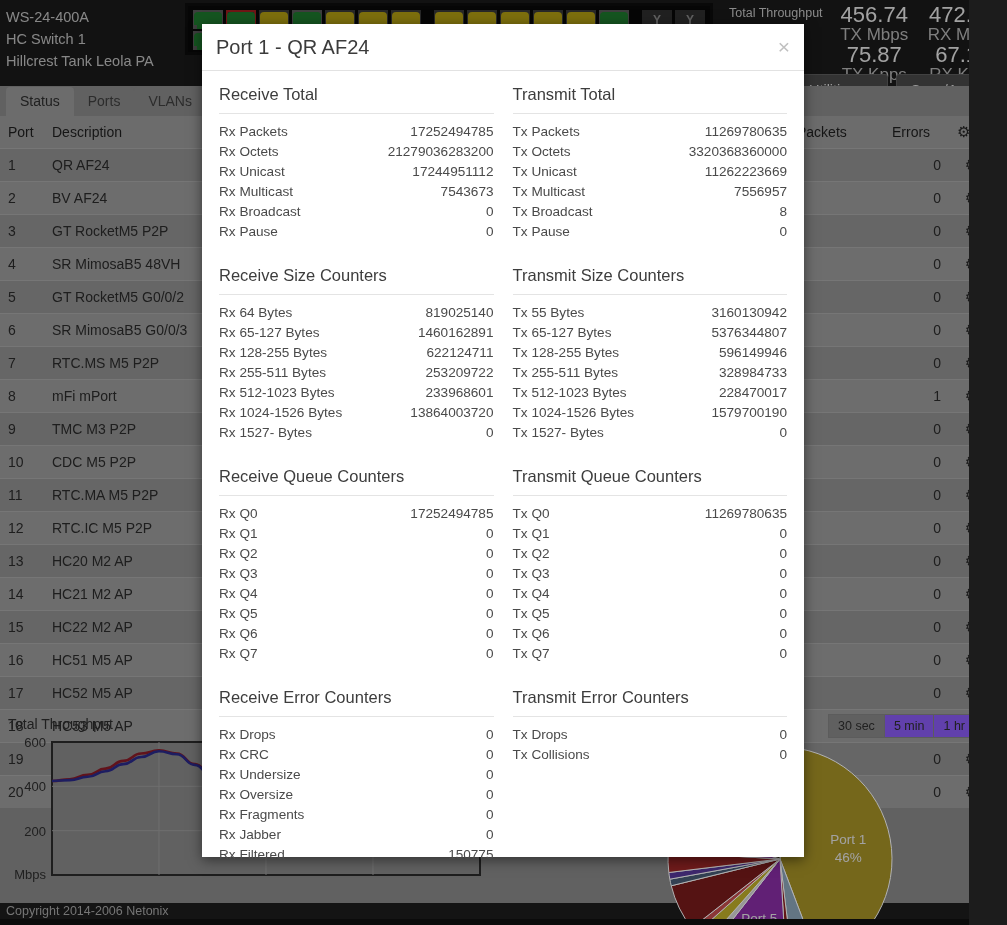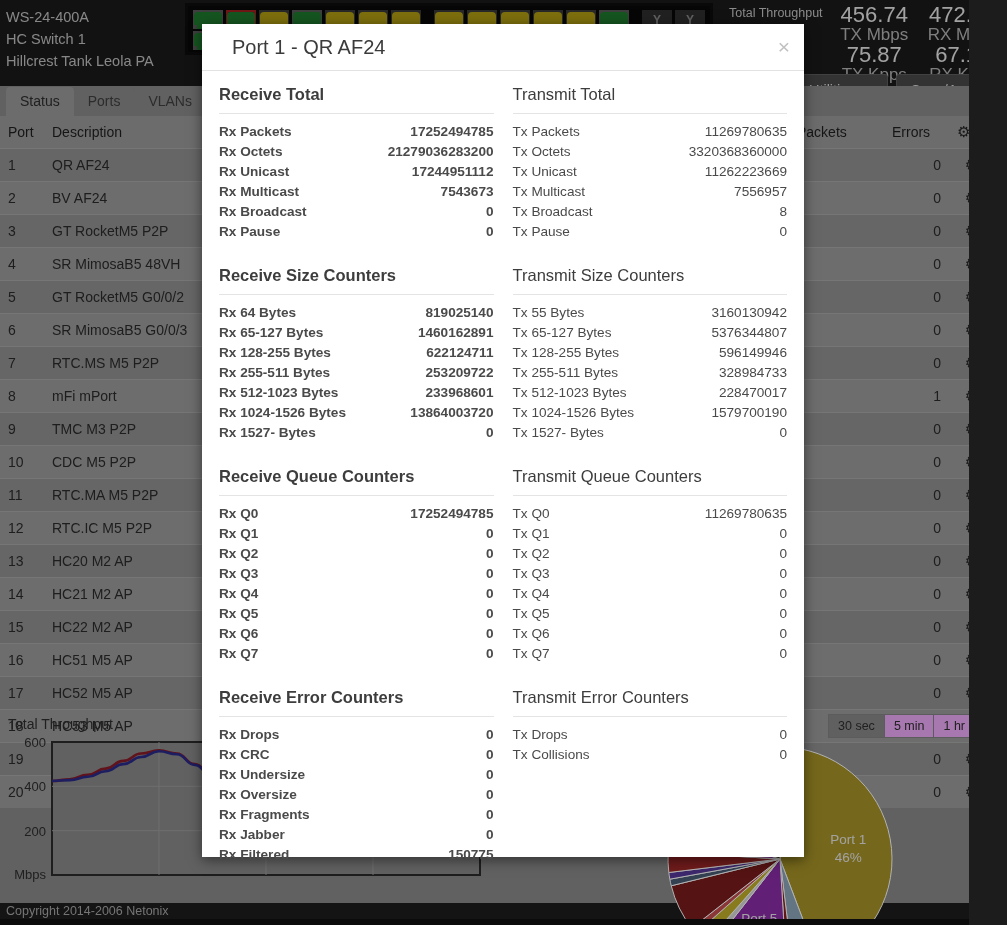--- a/index.html
+++ b/index.html
@@ -154,21 +154,21 @@
   .varrow.up { top: 3px; border-bottom: 6px solid #4d4d4d; }
   .varrow.down { bottom: 3px; border-top: 6px solid #4d4d4d; }
 
   
   .range-row {
     position: absolute; right: 32px; top: 628px;
     display: flex;
     padding-left: 19px;
   }
   .range-btn {
-    background: #f0abfc; color: #2e2e2e; font-size: 12.5px;
+    background: #8b5cf6; color: #2e2e2e; font-size: 12.5px;
     padding: 4px 9px; border: 1px solid #848484; cursor: pointer;
   }
   .range-btn.active { background: #8a8a8a; }
   .range-btn:not(:first-child) { border-left: none; }
 
   
   .chart-box {
     position: absolute; left: 8px; top: 630px;
     width: 480px; height: 190px;
   }
@@ -199,32 +199,32 @@
     width: 602px; height: 833px;
     background: #fff;
     box-shadow: 0 3px 12px rgba(0,0,0,0.5);
   }
   .modal-head {
     position: relative; height: 47px;
     border-bottom: 1px solid #e2e2e2;
     display: flex; align-items: center;
   }
   .modal-title {
-    color: #3b3b3b; font-size: 20px; padding-left: 30px;
+    color: #3b3b3b; font-size: 20px; padding-left: 14px;
   }
   .modal-close {
     position: absolute; right: 14px; top: 12px;
     color: #c0c0c0; font-size: 21px; line-height: 21px;
     cursor: pointer; font-family: "Liberation Sans", sans-serif;
   }
   .modal-body {
     display: flex; padding: 14px 17px 0 17px;
   }
   .col { width: 284px; }
-  .col.left { margin-right: 19px; font-weight: bold; }
+  .col.left { margin-right: 19px; }
   .sec-title {
     color: #3d3d3d; font-size: 16.5px;
     padding: 10px 0 9px 0;
     border-bottom: 1px solid #e4e4e4;
     margin-bottom: 8px;
   }
   .sec-title.first { padding-top: 0; }
   .kv {
     display: flex; justify-content: space-between;
     color: #4a4a4a; font-size: 13.6px; line-height: 20px;

